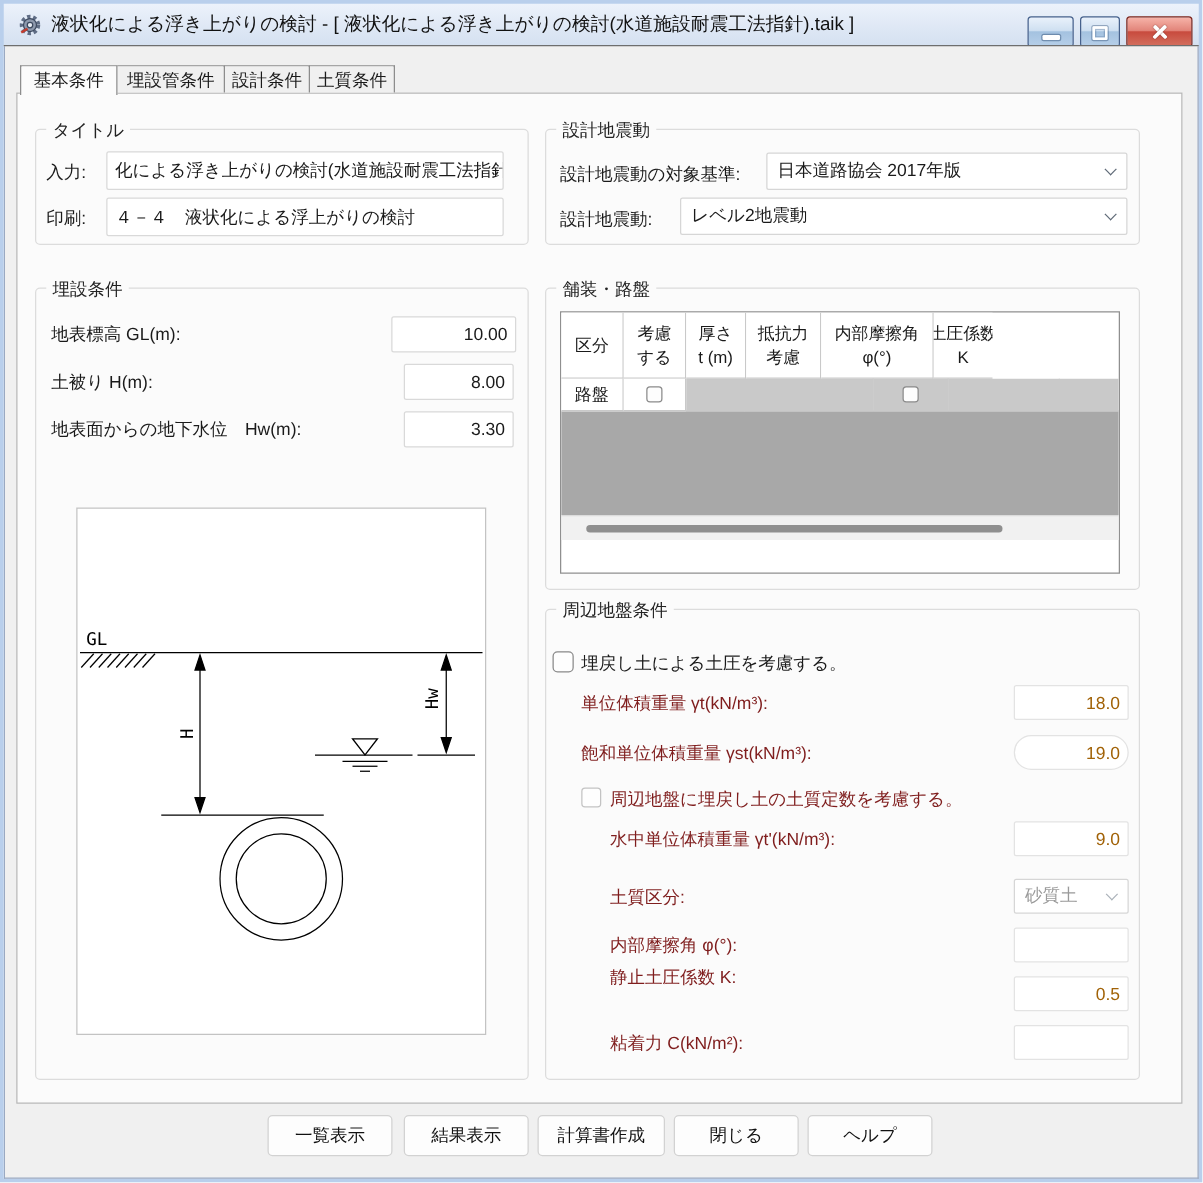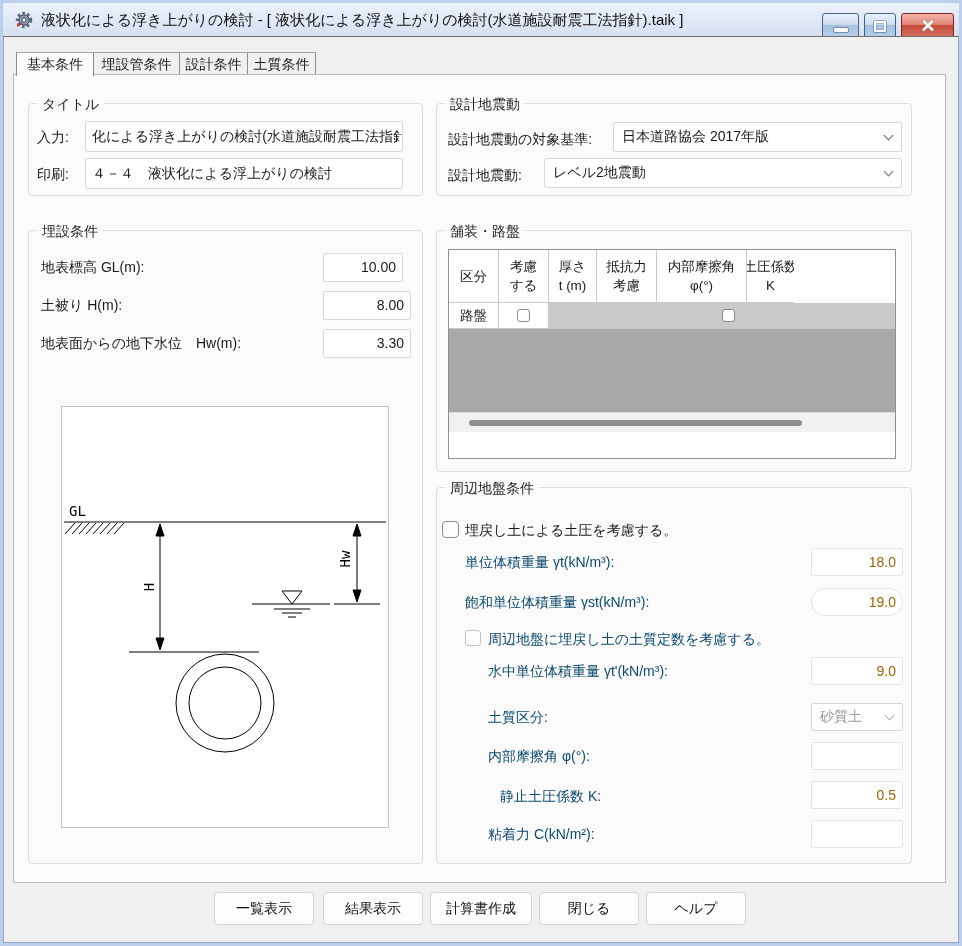--- a/index.html
+++ b/index.html
@@ -38,21 +38,21 @@
     background:#fbfbfb; border:1px solid #b7b7b7; }
 
   .tab { position:absolute; top:52px; height:22px; line-height:22px; text-align:center; font-size:14px;
     border-top:1px solid #a6a6a6; border-right:1px solid #8d8d8d; background:#f0f0f0; z-index:3; cursor:default; }
   .tab.active { height:24px; background:#fbfbfb; border-left:1px solid #8d8d8d; z-index:5; }
 
   
   .grp { position:absolute; border:1px solid #dcdcdc; border-radius:4px; }
   .grp > .legend { position:absolute; top:-10px; left:8px; background:#fbfbfb; padding:0 5px; font-size:14px; color:#222; line-height:20px; }
   .lbl { position:absolute; line-height:20px; white-space:nowrap; }
-  .lbl.dis { color:#0c4a6e; }
+  .lbl.dis { color:#7f1d1d; }
 
   .tb { position:absolute; background:#fff; border:1px solid #d9d9d9; border-radius:2px;
     font-size:14px; line-height:27px; padding:0 6px; overflow:hidden; white-space:nowrap; }
   .tb.num { text-align:right; }
   .tb.dis { color:#a16207; border-color:#e3e3e3; }
 
   .dd { position:absolute; background:#fff; border:1px solid #d6d6d6; border-radius:2px;
     font-size:14px; padding:0 22px 0 8px; display:flex; align-items:center; white-space:nowrap; overflow:hidden; }
   .dd.dis { color:#9a9a9a; }
   .chev { position:absolute; right:9px; top:50%; width:7px; height:7px; margin-top:-5px;
@@ -139,21 +139,21 @@
     <span class="lbl" style="left:11px; top:61px;">設計地震動:</span>
     <div class="dd" style="left:107px; top:54px; width:358px; height:30px;">
       <span>レベル2地震動</span>
       <span class="chev"></span>
     </div>
   </div>
 
   <div class="grp" style="left:28px; top:230px; width:395px; height:634px;">
     <span class="legend">埋設条件</span>
     <span class="lbl" style="left:12px; top:26px;">地表標高 GL(m):</span>
-    <div class="tb num" style="left:294px; top:22px; width:80px; height:29px;">10.00</div>
+    <div class="tb num" style="left:284px; top:22px; width:100px; height:29px;">10.00</div>
     <span class="lbl" style="left:12px; top:64px;">土被り H(m):</span>
     <div class="tb num" style="left:294px; top:60px; width:88px; height:29px;">8.00</div>
     <span class="lbl" style="left:12px; top:102px;">地表面からの地下水位　Hw(m):</span>
     <div class="tb num" style="left:294px; top:98px; width:88px; height:29px;">3.30</div>
 
     <div class="diagram">
       <svg width="326" height="420" viewBox="0 0 326 420">
         <g stroke="#000" stroke-width="1" fill="none">
           <line x1="2" y1="115" x2="324" y2="115"></line>
 
@@ -273,21 +273,21 @@
 
     <span class="lbl dis" style="left:51px; top:219px;">土質区分:</span>
     <div class="dd dis" style="left:374px; top:215px; width:92px; height:28px;">
       <span>砂質土</span>
       <span class="chev"></span>
     </div>
 
     <span class="lbl dis" style="left:51px; top:258px;">内部摩擦角 φ(°):</span>
     <div class="tb num dis" style="left:374px; top:254px; width:92px; height:28px; line-height:26px;"></div>
 
-    <span class="lbl dis" style="left:51px; top:298px;margin-left:12px;">静止土圧係数 K:</span>
+    <span class="lbl dis" style="left:51px; top:283px;">静止土圧係数 K:</span>
     <div class="tb num dis" style="left:374px; top:293px; width:92px; height:28px; line-height:26px;">0.5</div>
 
     <span class="lbl dis" style="left:51px; top:336px;">粘着力 C(kN/m²):</span>
     <div class="tb num dis" style="left:374px; top:332px; width:92px; height:28px; line-height:26px;"></div>
   </div>
 
   <div class="fbtn" style="left:214px; width:100px;">一覧表示</div>
   <div class="fbtn" style="left:323px; width:100px;">結果表示</div>
   <div class="fbtn" style="left:430px; width:102px;">計算書作成</div>
   <div class="fbtn" style="left:539px; width:100px;">閉じる</div>

